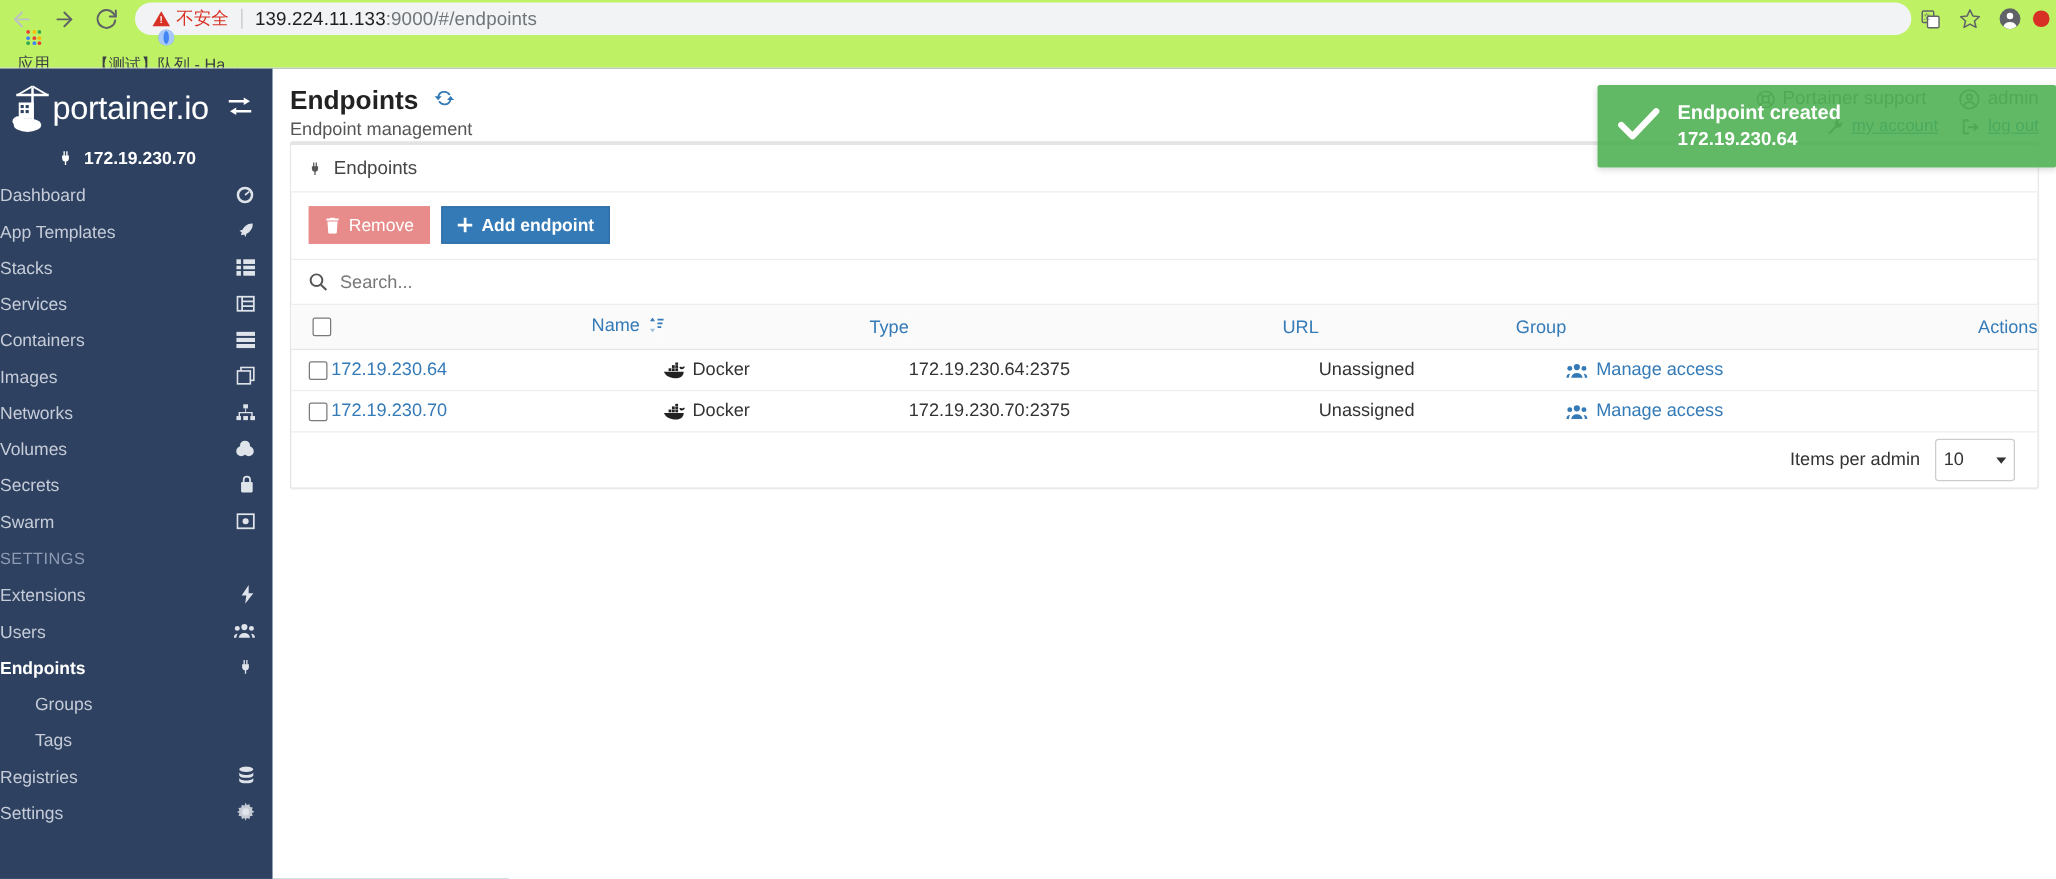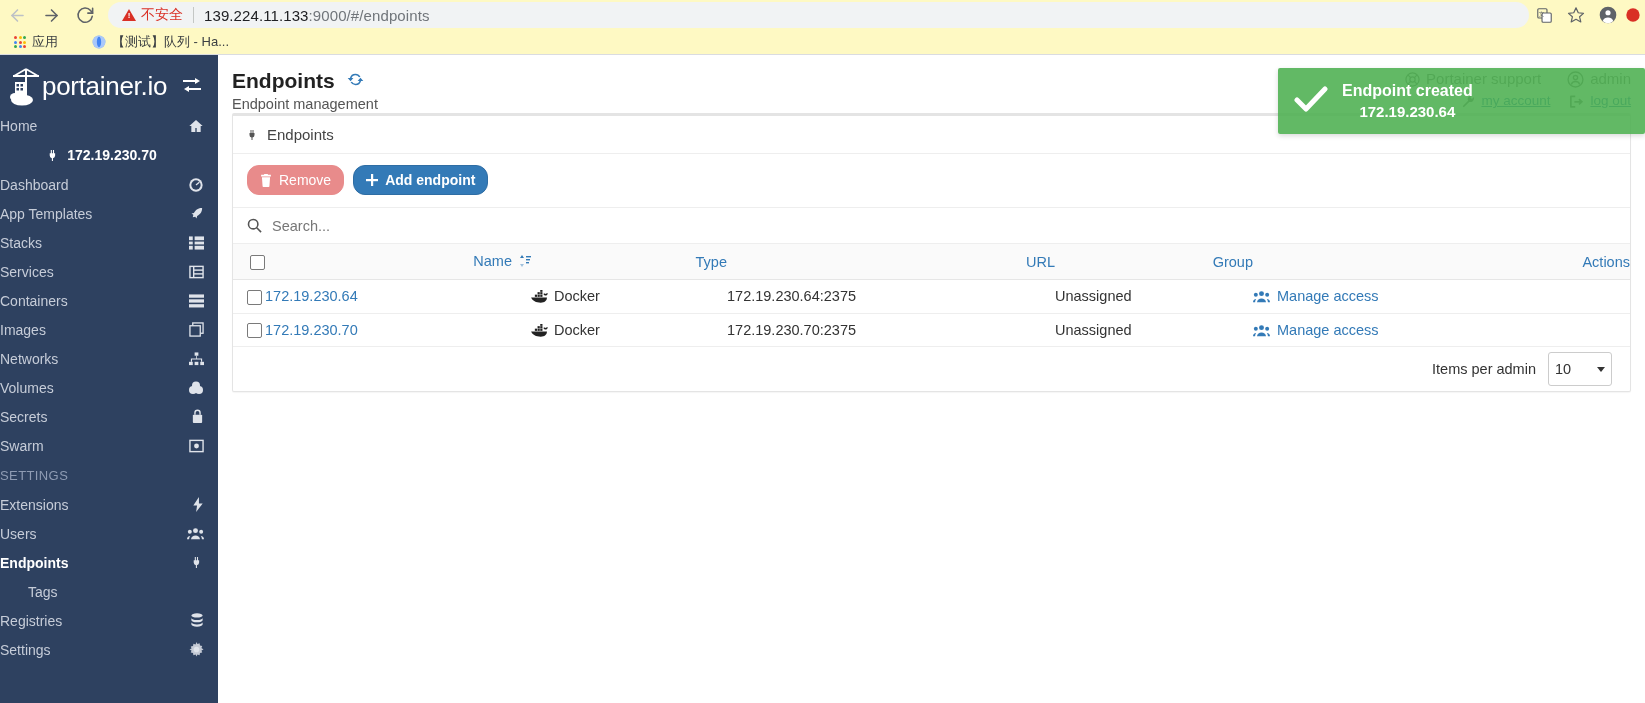--- a/index.html
+++ b/index.html
@@ -6,21 +6,21 @@
   html, body {
     width: 1645px; height: 703px;
     overflow: hidden;
     font-family: "Liberation Sans", sans-serif;
     background: #ffffff;
   }
 
   
   #browser-chrome {
     position: absolute; top: 0; left: 0; width: 1645px; height: 55px;
-    background: #fef9c3;
+    background: #bef264;
   }
   #omnibar-row {
     position: absolute; top: 0; left: 0; width: 1645px; height: 30px;
     display: flex; align-items: center;
   }
   .nav-btn {
     width: 34px; height: 30px;
     display: flex; align-items: center; justify-content: center;
     color: #5f6368;
   }
@@ -61,21 +61,21 @@
   .chrome-icon {
     width: 30px; height: 28px; display:flex; align-items:center; justify-content:center;
     color: #5f6368;
   }
 
   #bookmarks-row {
     position: absolute; top: 30px; left: 0; width: 1645px; height: 24px;
     display: flex; align-items: center; gap: 0px; padding-left: 6px;
     font-size: 13px; color: #3c4043;
   }
-  .bm-item { display: flex; align-items: center; gap: 6px; padding: 2px 8px; white-space: nowrap; }
+  .bm-item { display: flex; align-items: center; gap: 6px; padding: 2px 8px; white-space: nowrap; flex-direction: column; }
   #apps-grid {
     display: grid; grid-template-columns: repeat(3, 3px); grid-template-rows: repeat(3, 3px);
     gap: 1.5px; width: 12px;
   }
   #apps-grid i { display:block; width:3px; height:3px; border-radius:50%; }
   #chrome-bottom-line {
     position:absolute; top:54px; left:0; width:1645px; height:1px; background:#dadce0;
   }
 
   
@@ -169,21 +169,21 @@
     padding: 0 14px; font-size: 15px; color: #444;
     border-bottom: 1px solid #eee;
     background: #fff;
   }
   #card-actions {
     padding: 11px 14px 12px 14px;
     border-bottom: 1px solid #eeeeee;
     display: flex; gap: 9px; align-items: center;
   }
   .btn {
-    height: 30px; border-radius: 12px; border: 1px solid transparent;
+    height: 30px; border-radius: 0; border: 1px solid transparent;
     display: inline-flex; align-items: center; gap: 7px;
     padding: 0 12px; font-size: 14px; color:#fff; cursor: default;
     font-weight: 400;
   }
   .btn-remove { background:#e88b8b; border-color:#e88b8b; }
   .btn-add { background:#337ab7; border-color:#2e6da4; font-weight:700; }
 
   #search-row {
     height: 36px; display:flex; align-items:center; gap: 10px;
     padding: 0 14px; border-bottom: 1px solid #eeeeee;
@@ -238,21 +238,20 @@
   
   #toast {
     position: absolute; right: 0px; top: 13px;
     width: 367px; height: 66px;
     background: rgba(76,175,80,0.88);
     border-radius: 2px;
     display: flex; align-items: center; gap: 14px;
     padding: 0 16px;
     box-shadow: 0 2px 5px rgba(0,0,0,.15);
     z-index: 30;
-    text-align: center;
   }
   #toast-check { color:#fff; flex: 0 0 auto; }
   #toast-body { color: #ffffff; }
   #toast-title { font-size: 16px; font-weight: 700; line-height: 20px; }
   #toast-sub { font-size: 15px; font-weight: 700; line-height: 21px; }
 </style>
 </head>
 <body>
 
 <div id="browser-chrome">
@@ -368,30 +367,20 @@
           <path d="M3 4h14v2H3z"></path>
             <path d="M15 2l5 3-5 3z"></path>
           <path d="M7 12h14v2H7z"></path>
             <path d="M9 10L4 13l5 3z"></path>
         </svg>
       </span>
     </div>
 
     <div id="nav-list">
 
-      <div class="nav-item" style="padding-left:0;">
-        <span class="np" style="padding-left:0">
-          <span class="nav-label" style="padding-left:0">Home</span>
-          <span class="nav-icon">
-            <svg width="16" height="16" viewBox="0 0 24 24" fill="currentColor">
-                <path d="M12 3 2 12h3v9h6v-6h2v6h6v-9h3z"></path>
-              </svg>
-          </span>
-        </span>
-      </div>
 
       <div class="nav-item endpoint-chip">
         <span style="display:flex;align-items:center">
           <svg width="13" height="15" viewBox="0 0 24 24" fill="currentColor">
               <path d="M7 2v6H5v4a5 5 0 0 0 4 4.9V22h2v-5.1A5 5 0 0 0 15 12V8h-2V2h-2v6H9V2z"></path>
             </svg>
         </span>
         <span>172.19.230.70</span>
       </div>
 
@@ -563,20 +552,25 @@
         <span class="np">
           <span class="nav-label">Endpoints</span>
           <span class="nav-icon">
             <svg width="13" height="15" viewBox="0 0 24 24" fill="currentColor">
                 <path d="M7 2v6H5v4a5 5 0 0 0 4 4.9V22h2v-5.1A5 5 0 0 0 15 12V8h-2V2h-2v6H9V2z"></path>
               </svg>
           </span>
         </span>
       </div>
 
+      <div class="nav-item indent1">
+        <span class="np" style="padding-left:14px">
+          <span class="nav-label">Groups</span>
+        </span>
+      </div>
 
       <div class="nav-item indent1">
         <span class="np" style="padding-left:14px">
           <span class="nav-label">Tags</span>
         </span>
       </div>
 
       <div class="nav-item">
         <span class="np">
           <span class="nav-label">Registries</span>

